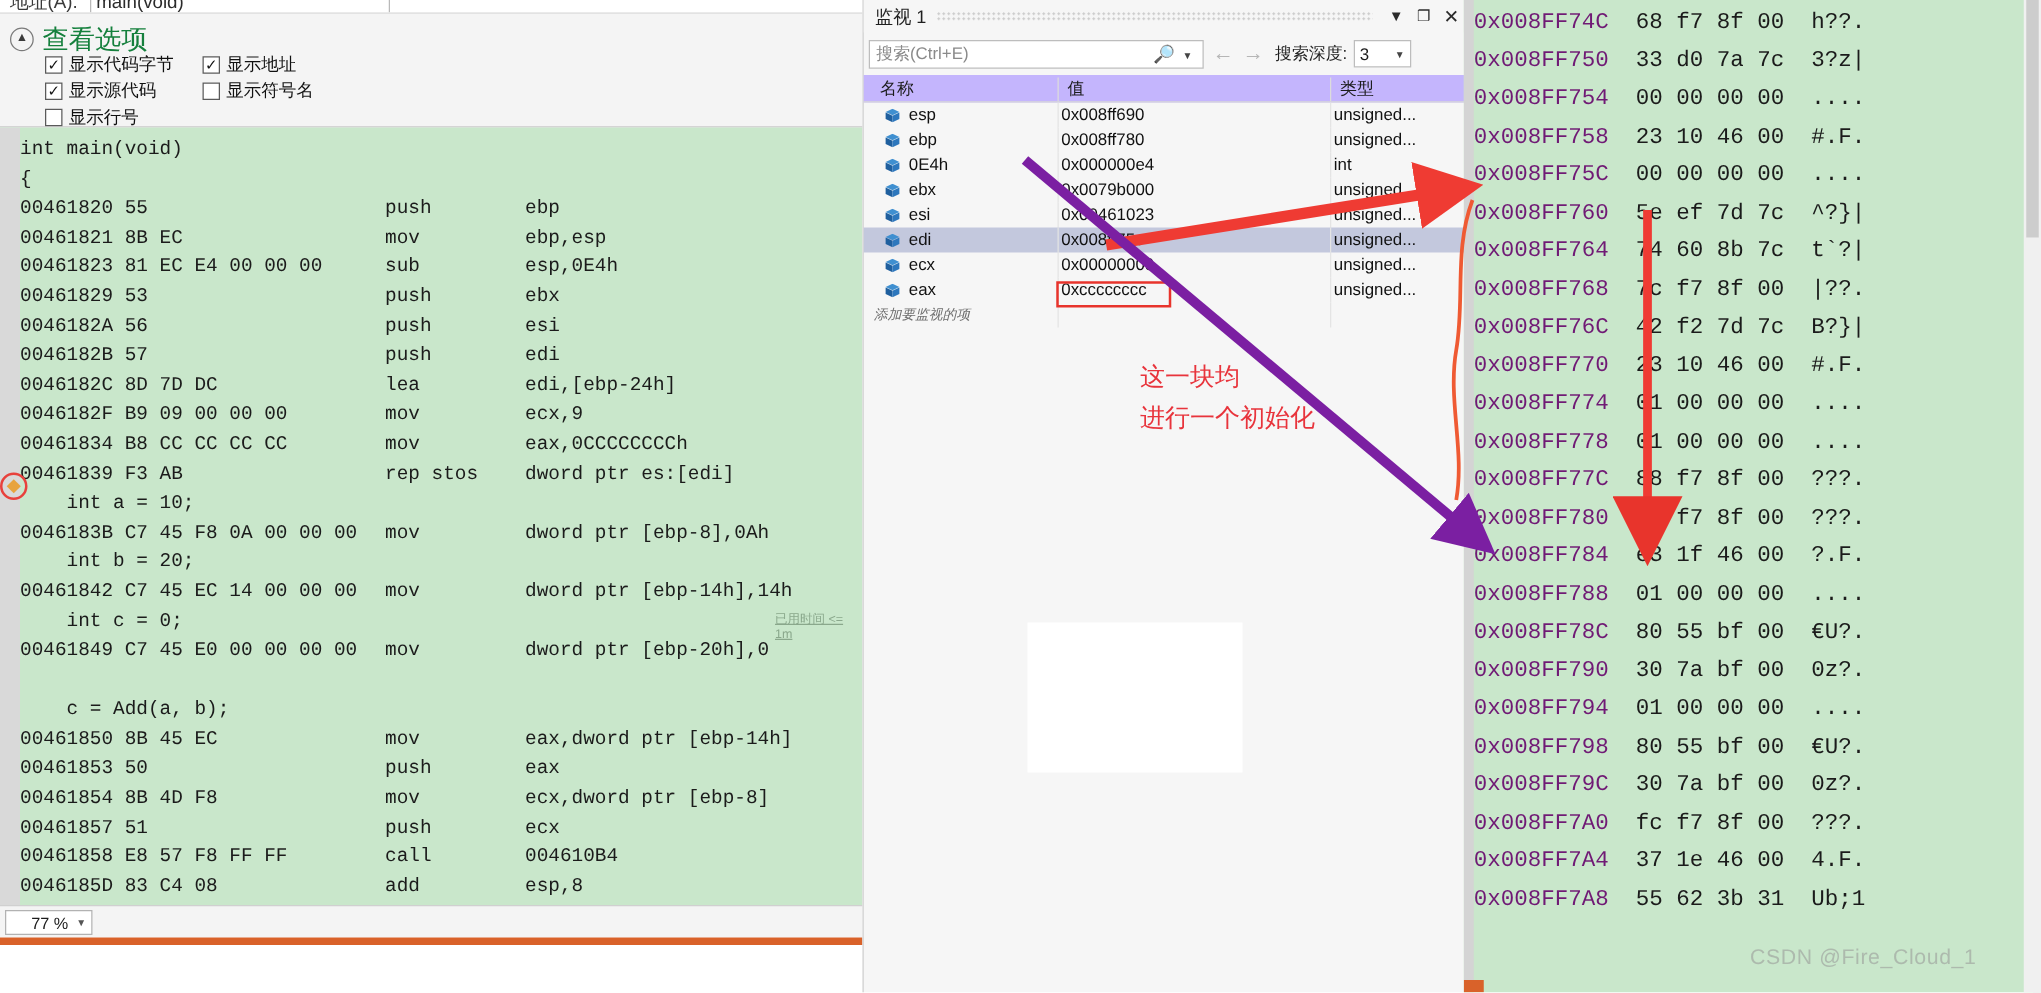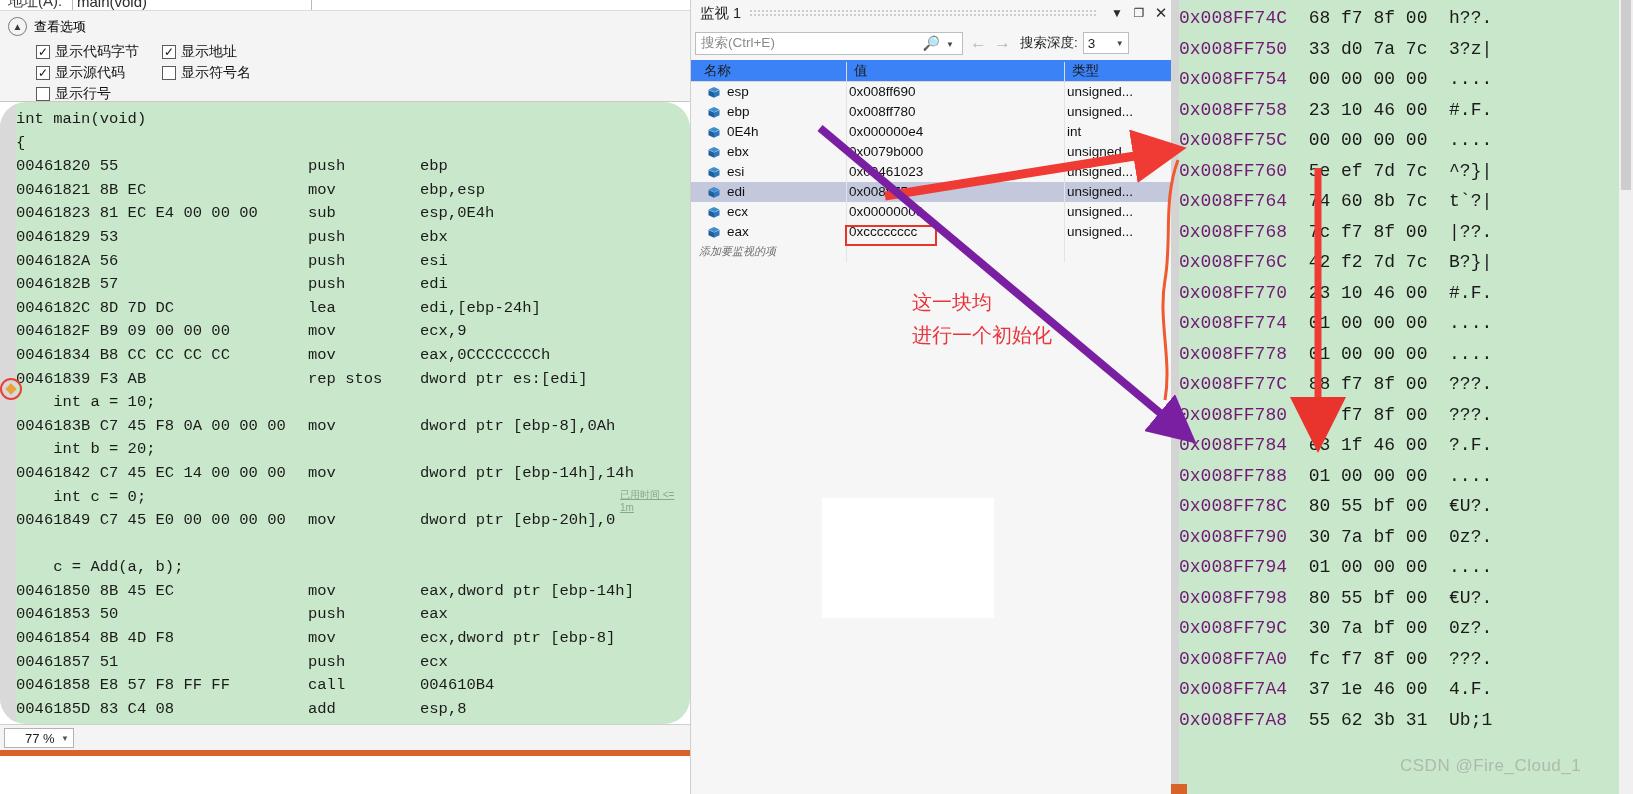--- a/index.html
+++ b/index.html
@@ -30,38 +30,38 @@
     position: absolute; left: 0; top: 10px; width: 690px; height: 92px;
     background: #f4f4f4; border-top: 1px solid #dcdcdc;
     border-bottom: 1px solid #c9c9c9;
   }
   .vo-header { position: absolute; left: 8px; top: 6px; display: flex; align-items: center; gap: 7px; }
   .chevron-circle {
     width: 19px; height: 19px; border-radius: 50%; border: 1px solid #7a7a7a;
     display: flex; align-items: center; justify-content: center;
     font-size: 10px; color: #3a3a3a; background: #f4f4f4; line-height: 1;
   }
-  .vo-title { font-size: 13px; color: #000000; }
+  .vo-title { font-size: 21px; color: #15803d; }
   .vo-rows { position: absolute; left: 36px; top: 30px; }
   .vo-row { display: flex; align-items: center; height: 21px; }
   .vo-opt { display: flex; align-items: center; gap: 5px; margin-right: 8px; }
   .cbx {
     width: 14px; height: 14px; border: 1px solid #5a5a5a; background: #fff;
     display: inline-flex; align-items: center; justify-content: center;
     font-size: 12px; color: #111; line-height: 1; flex: 0 0 auto;
   }
   .cbx.off::after { content: ""; }
   .vo-lbl { font-size: 14px; color: #111; white-space: nowrap; }
   .w1 { width: 118px; }
   .w2 { width: 118px; }
 
   
   .disasm {
     position: absolute; left: 0; top: 102px; width: 690px; height: 622px;
-    background: #c9e7cb; overflow: hidden; border-radius: 26px;
+    background: #c9e7cb; overflow: hidden;
   }
   .disasm-gutter {
     position: absolute; left: 0; top: 0; width: 16px; height: 100%;
     background: #d9d9d9;
   }
   .disasm-code {
     position: absolute; left: 16px; top: 6px; right: 0; bottom: 0;
     font-family: "Liberation Mono", monospace; font-size: 15.5px;
     line-height: 23.6px; color: #1b1b1b; white-space: pre;
   }
@@ -145,21 +145,21 @@
   .depth-lbl { font-size: 13.5px; color: #1f1f1f; margin-left: 9px; }
   .depth-box {
     width: 46px; height: 22px; border: 1px solid #bdbdbd; background: #fff;
     margin-left: 5px; font-size: 13.5px; color: #1b1b1b;
     display: flex; align-items: center; padding-left: 4px; position: relative;
   }
   .depth-box .caret { position: absolute; right: 4px; font-size: 8px; color: #444; }
 
   .watch-head {
     position: absolute; left: 0; top: 60px; width: 481px; height: 22px;
-    background: #3b82f6; border-bottom: 1px solid #d8d8d8;
+    background: #c4b5fd; border-bottom: 1px solid #d8d8d8;
   }
   .wh-c {
     position: absolute; top: 2px; font-size: 13.5px; color: #1b1b1b;
     border-left: 1px solid #dcdcdc; padding-left: 7px; height: 19px;
   }
   .wh-name { left: 0px; width: 155px; border-left: none; padding-left: 13px; }
   .wh-val  { left: 155px; width: 218px; }
   .wh-type { left: 373px; width: 108px; font-family: Liberation Mono, monospace; }
 
   .watch-rows { position: absolute; left: 0; top: 82px; width: 481px; }

